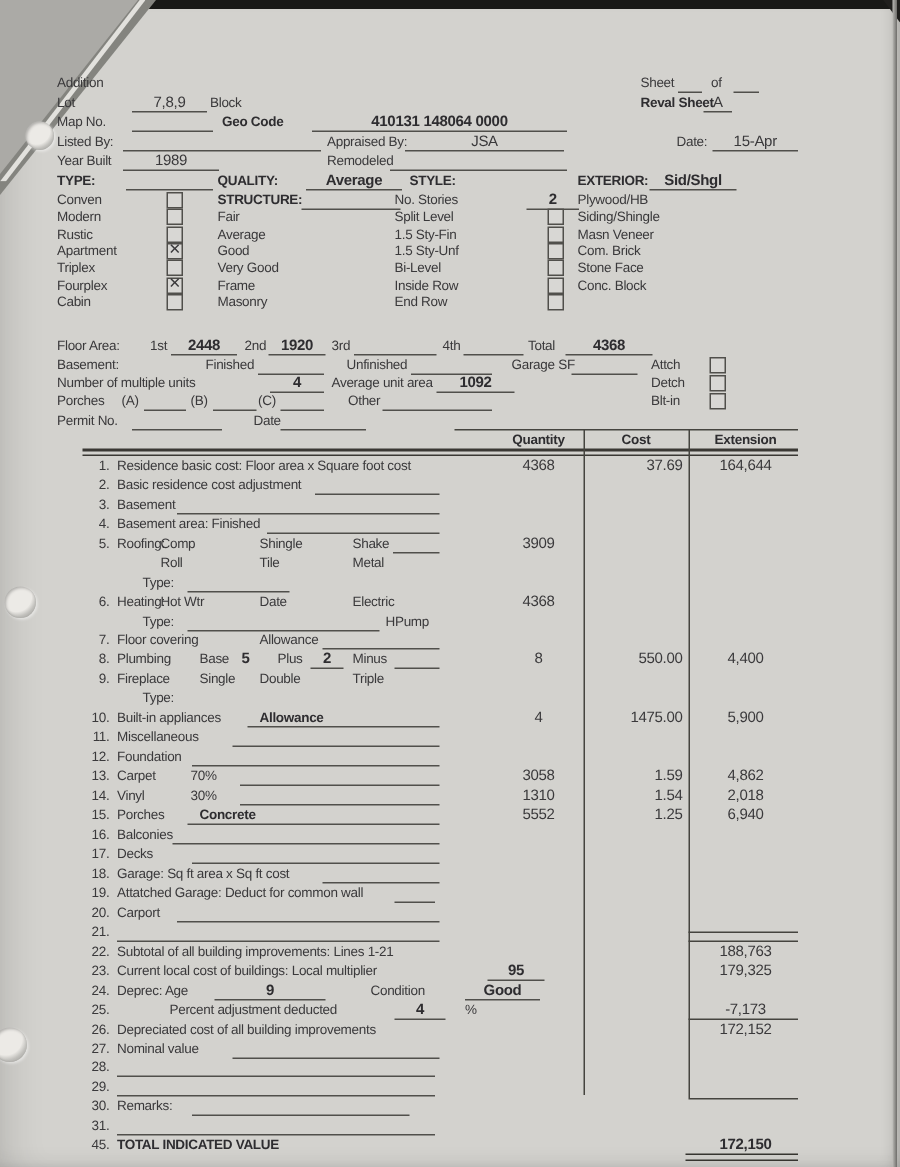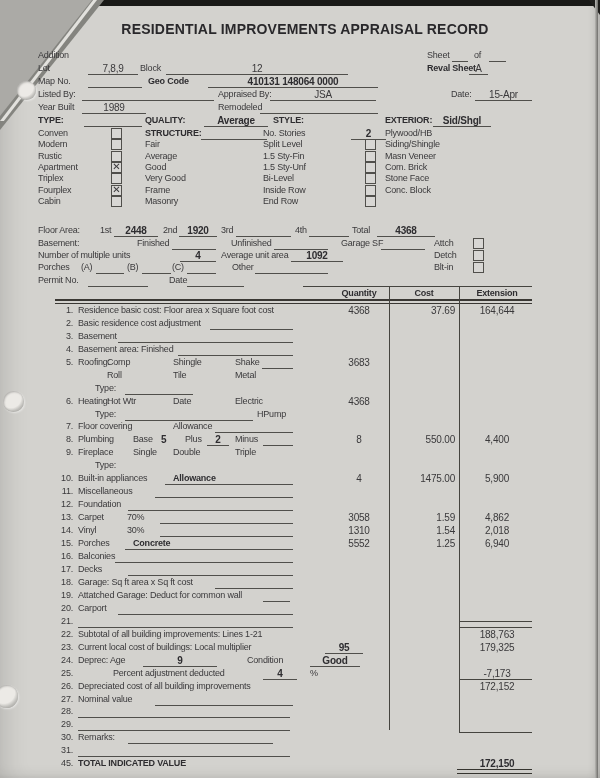--- a/index.html
+++ b/index.html
@@ -55,32 +55,30 @@
   <div class="topstrip"></div>
   <div class="tr-notch"></div>
   <div class="redge"></div>
   <div class="wedge1"></div>
   <div class="wedge3"></div>
   <div class="wedge2"></div>
   <div class="hole" style="left:17px;top:81px;width:19px;height:19px"></div>
   <div class="hole" style="left:3px;top:391px;width:21px;height:21px"></div>
   <div class="hole" style="left:-5px;top:685px;width:23px;height:23px"></div>
 
-  <div class="t title" style="left:105px;top:24px;width:400px">RESIDENTIAL IMPROVEMENTS APPRAISAL RECORD</div>
 
   <span class="t" style="left:38px;top:50px">Addition</span>
   <span class="t" style="left:427px;top:50px">Sheet</span>
   <span class="t u" style="left:452px;top:50px;width:16px"></span>
   <span class="t" style="left:474px;top:50px">of</span>
   <span class="t u" style="left:489px;top:50px;width:17px"></span>
 
   <span class="t" style="left:38px;top:63px">Lot</span>
   <span class="t u v" style="left:88px;top:63px;width:50px">7,8,9</span>
   <span class="t" style="left:140px;top:63px">Block</span>
-  <span class="t u v" style="left:166px;top:63px;width:182px">12</span>
   <span class="t b" style="left:427px;top:63px">Reval Sheet</span>
   <span class="t u v" style="left:469px;top:63px;width:19px">A</span>
 
   <span class="t" style="left:38px;top:76px">Map No.</span>
   <span class="t u" style="left:88px;top:76px;width:54px"></span>
   <span class="t b" style="left:148px;top:76px">Geo Code</span>
   <span class="t u v b" style="left:208px;top:76px;width:170px">410131 148064 0000</span>
 
   <span class="t" style="left:38px;top:89px">Listed By:</span>
   <span class="t u" style="left:82px;top:89px;width:132px"></span>
@@ -267,21 +265,21 @@
      <span class="t u" style="left:178px;width:115px"></span>
    </div>
 
    <div class="row" style="top:357px">
      <span class="t num">5.</span>
      <span class="t" style="left:78px">Roofing:</span>
      <span class="t" style="left:107px">Comp</span>
      <span class="t" style="left:173px">Shingle</span>
      <span class="t" style="left:235px">Shake</span>
      <span class="t u" style="left:262px;width:31px"></span>
-     <span class="t qty v">3683</span>
+     <span class="t qty v">3909</span>
    </div>
 
    <div class="row" style="top:370px">
      <span class="t" style="left:107px">Roll</span>
      <span class="t" style="left:173px">Tile</span>
      <span class="t" style="left:235px">Metal</span>
    </div>
 
    <div class="row" style="top:383px">
      <span class="t" style="left:95px">Type:</span>

